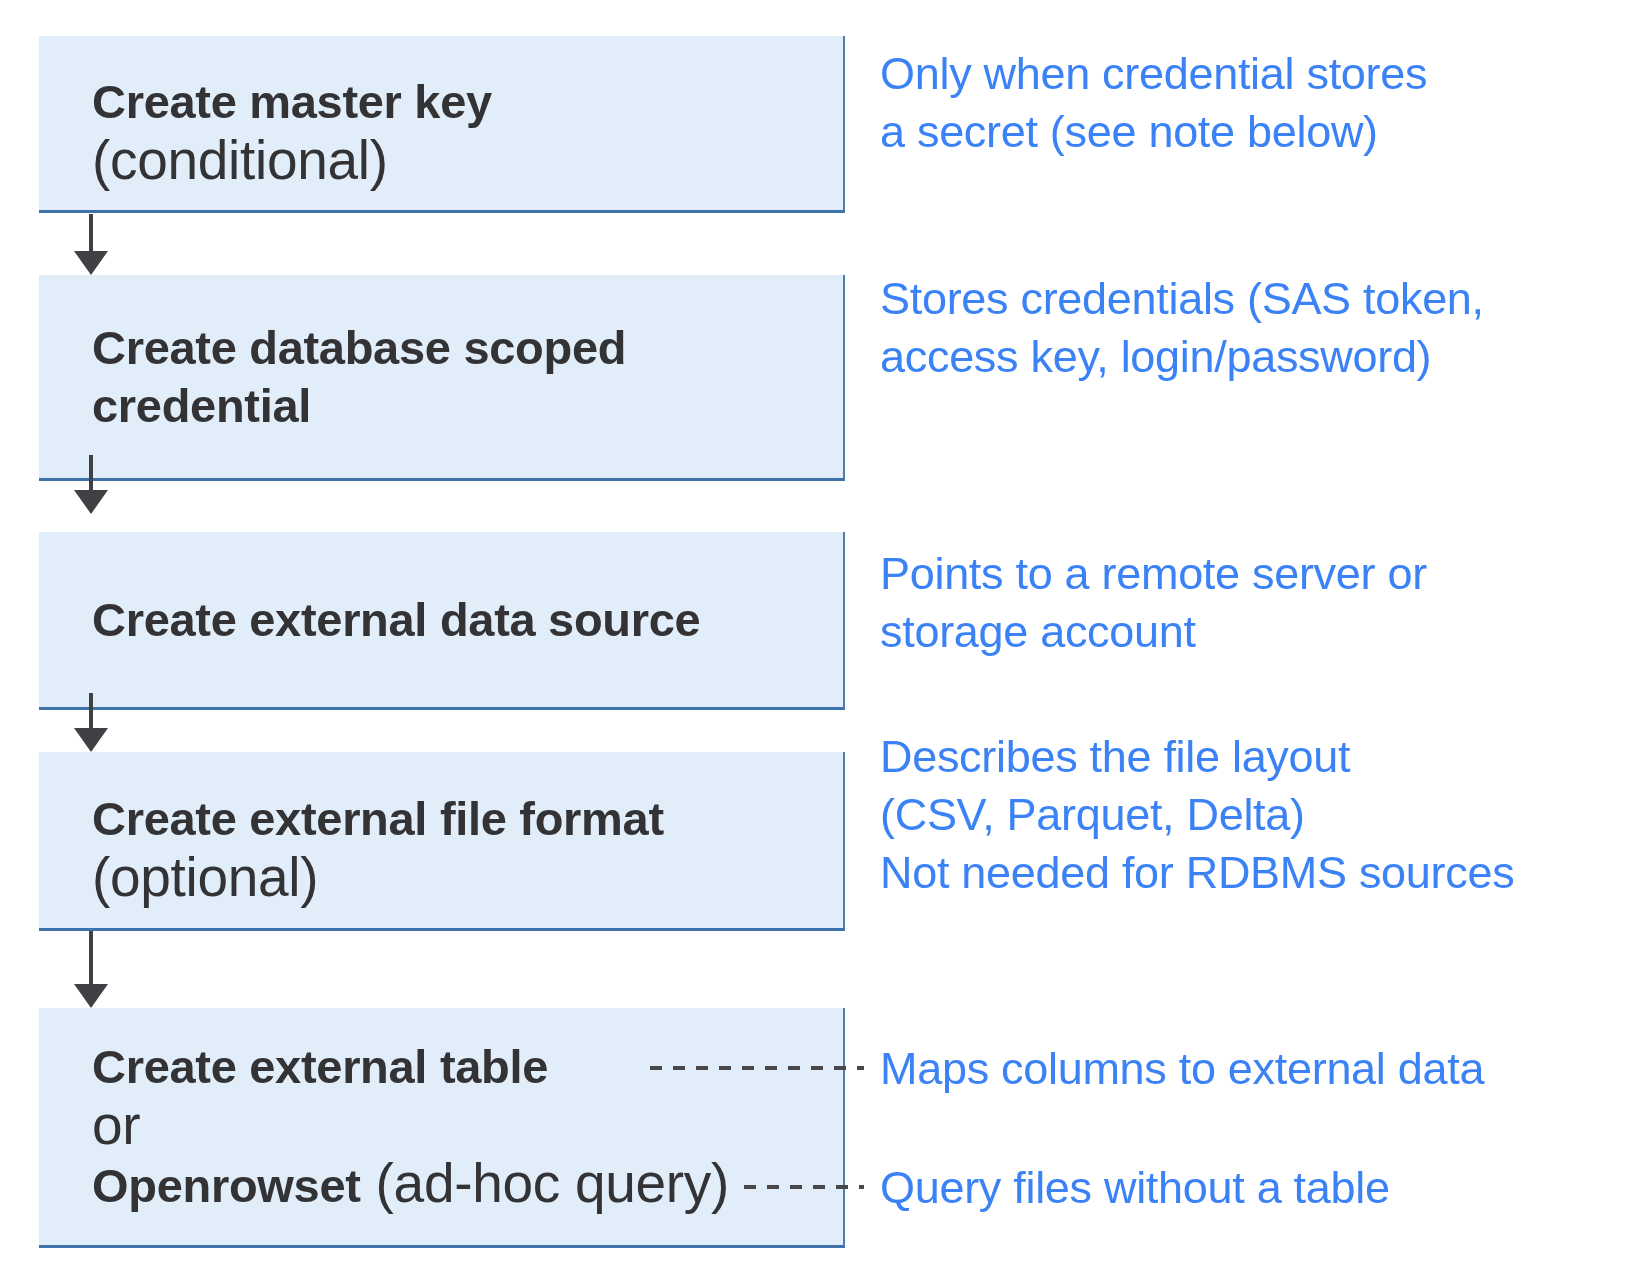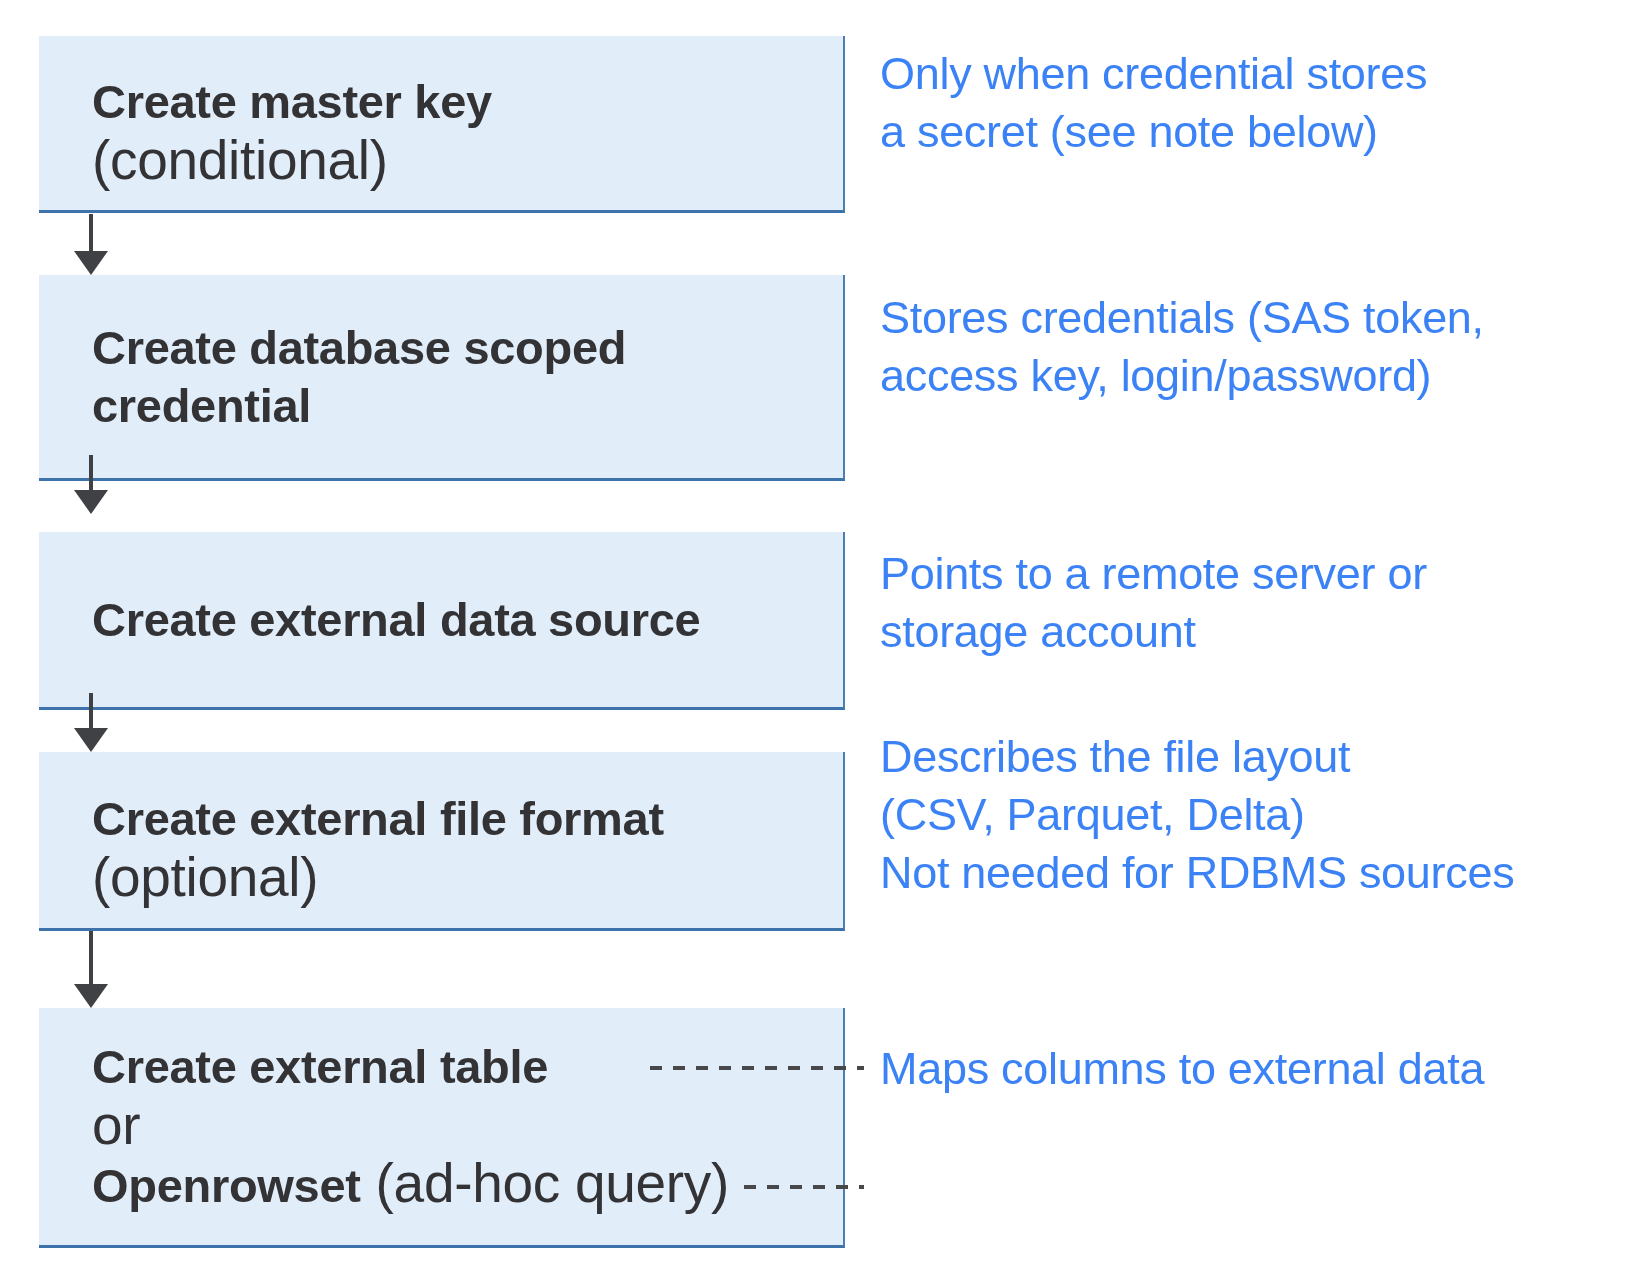--- a/index.html
+++ b/index.html
@@ -103,34 +103,37 @@
   </div>
 
   <div class="dash-line" style="top:1066px;left:650px;width:214px;"></div>
   <div class="dash-line" style="top:1185px;left:744px;width:120px;"></div>
 
   <div class="note" style="top:45px;">
     <div>Only when credential stores</div>
     <div>a secret (see note below)</div>
   </div>
 
-  <div class="note" style="top:289px;">
+  <div class="note" style="top:270px;">
     <div>Stores credentials (SAS token,</div>
     <div>access key, login/password)</div>
   </div>
 
   <div class="note" style="top:545px;">
     <div>Points to a remote server or</div>
     <div>storage account</div>
   </div>
 
   <div class="note" style="top:1040px;">
     <div>Maps columns to external data</div>
   </div>
 
   <div class="note" style="top:728px;">
     <div>Describes the file layout</div>
     <div>(CSV, Parquet, Delta)</div>
     <div>Not needed for RDBMS sources</div>
   </div>
 
+  <div class="note" style="top:1159px;">
+    <div>Query files without a table</div>
+  </div>
 
 </div>
 
 </body></html>

